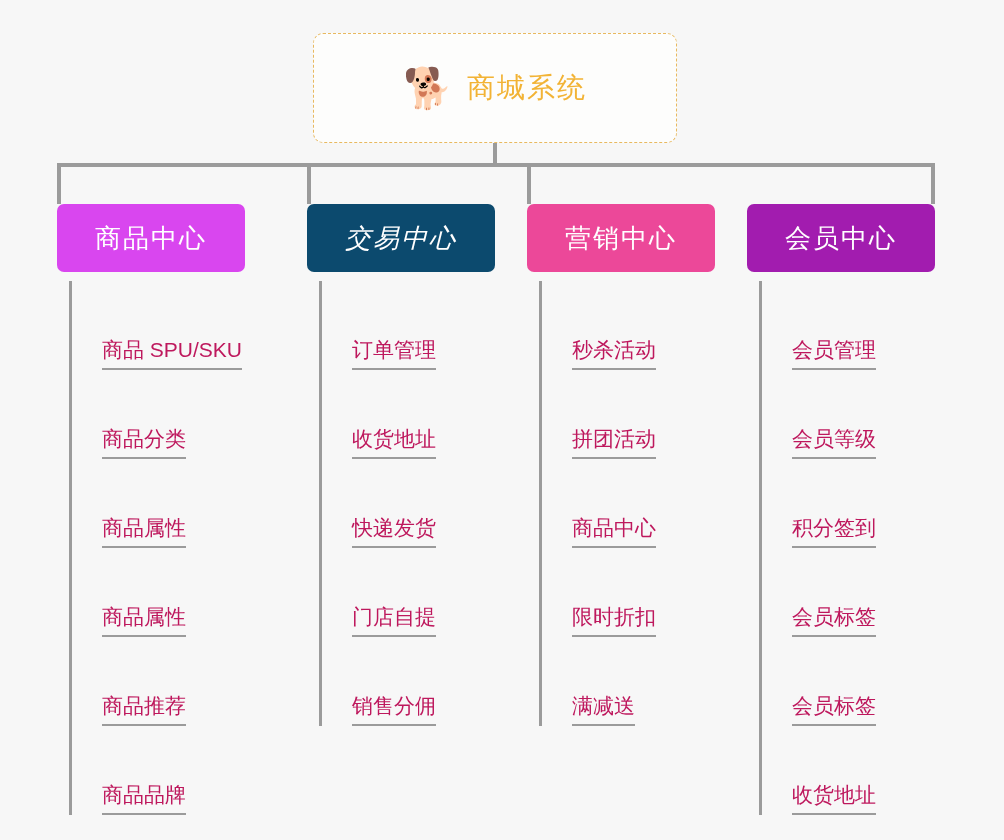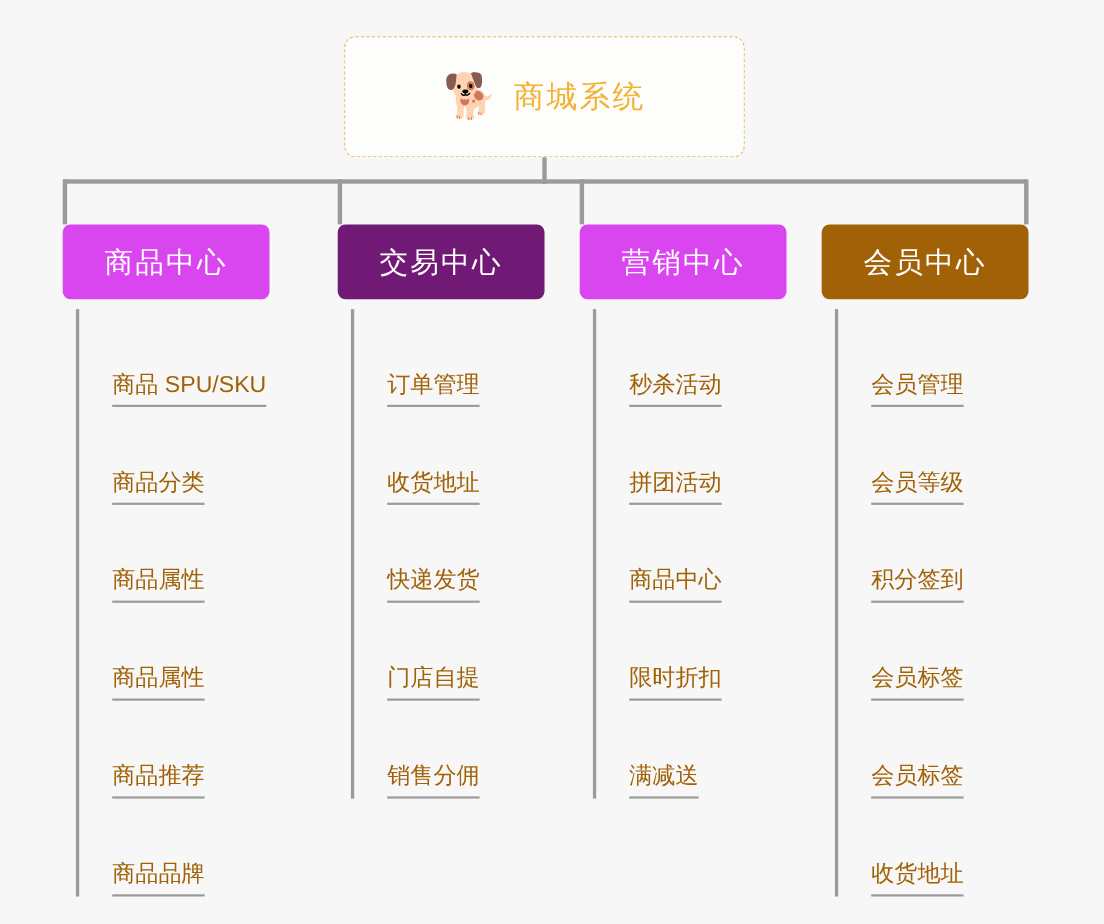--- a/index.html
+++ b/index.html
@@ -86,21 +86,21 @@
   .leaf-item {
     position: relative;
     height: 89px;
     box-sizing: border-box;
     display: flex;
     align-items: flex-end;
     padding-left: 30px;
   }
   .leaf-label {
     font-size: 21px;
-    color: #a16207;
+    color: #be185d;
     white-space: nowrap;
     padding-bottom: 6px;
     border-bottom: 2px solid #9b9b9b;
     line-height: 1.15;
   }
 </style>
 </head>
 <body>
 
 <div id="canvas">
@@ -139,21 +139,21 @@
           </div>
           <div class="leaf-item">
             <span class="leaf-label">商品推荐</span>
           </div>
           <div class="leaf-item">
             <span class="leaf-label">商品品牌</span>
           </div>
         </div>
       </div>
       <div class="column" style="left: 307px; width: 188px;">
-        <div class="cat-box" style="background: #701a75;">
+        <div class="cat-box" style="background: #0c4a6e; font-style: italic;">
           <span>交易中心</span>
         </div>
         <div class="leaf-list">
           <div class="leaf-item">
             <span class="leaf-label">订单管理</span>
           </div>
           <div class="leaf-item">
             <span class="leaf-label">收货地址</span>
           </div>
           <div class="leaf-item">
@@ -161,21 +161,21 @@
           </div>
           <div class="leaf-item">
             <span class="leaf-label">门店自提</span>
           </div>
           <div class="leaf-item">
             <span class="leaf-label">销售分佣</span>
           </div>
         </div>
       </div>
       <div class="column" style="left: 527px; width: 188px;">
-        <div class="cat-box" style="background: #d946ef;">
+        <div class="cat-box" style="background: #ec4899;">
           <span>营销中心</span>
         </div>
         <div class="leaf-list">
           <div class="leaf-item">
             <span class="leaf-label">秒杀活动</span>
           </div>
           <div class="leaf-item">
             <span class="leaf-label">拼团活动</span>
           </div>
           <div class="leaf-item">
@@ -183,21 +183,21 @@
           </div>
           <div class="leaf-item">
             <span class="leaf-label">限时折扣</span>
           </div>
           <div class="leaf-item">
             <span class="leaf-label">满减送</span>
           </div>
         </div>
       </div>
       <div class="column" style="left: 747px; width: 188px;">
-        <div class="cat-box" style="background: #a16207;">
+        <div class="cat-box" style="background: #a21caf;">
           <span>会员中心</span>
         </div>
         <div class="leaf-list">
           <div class="leaf-item">
             <span class="leaf-label">会员管理</span>
           </div>
           <div class="leaf-item">
             <span class="leaf-label">会员等级</span>
           </div>
           <div class="leaf-item">

